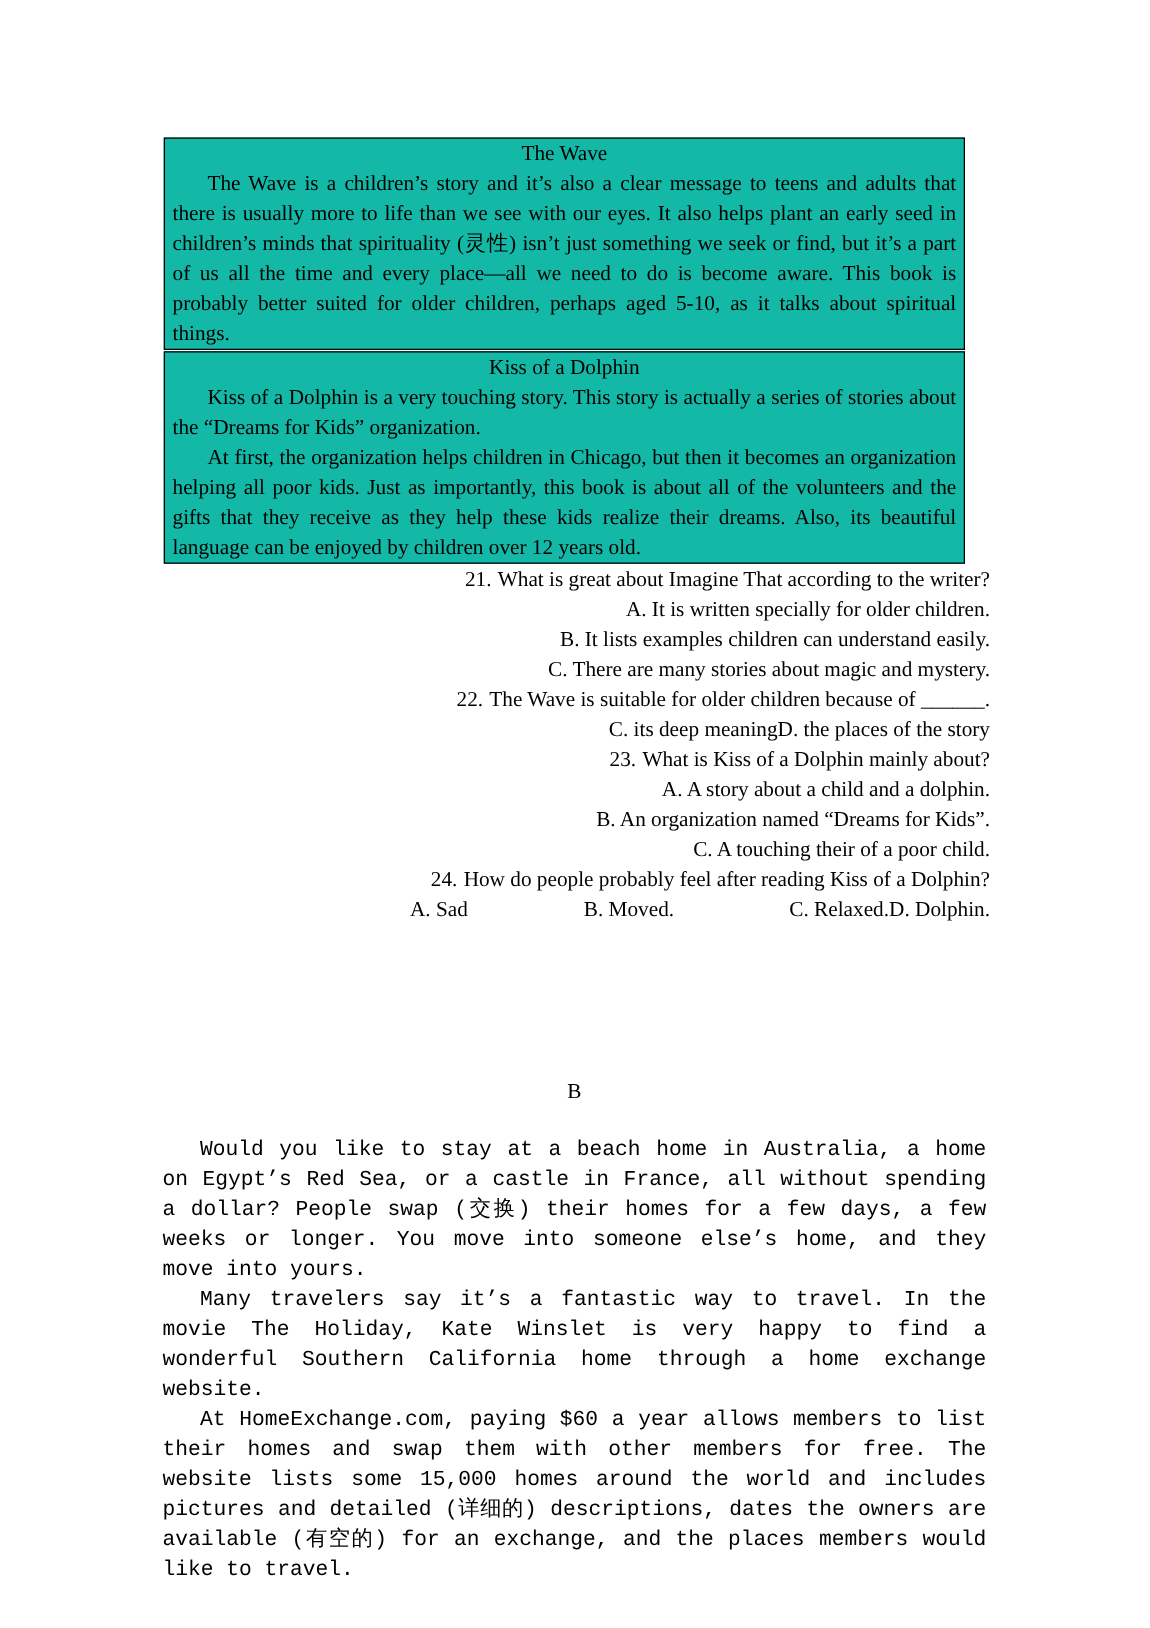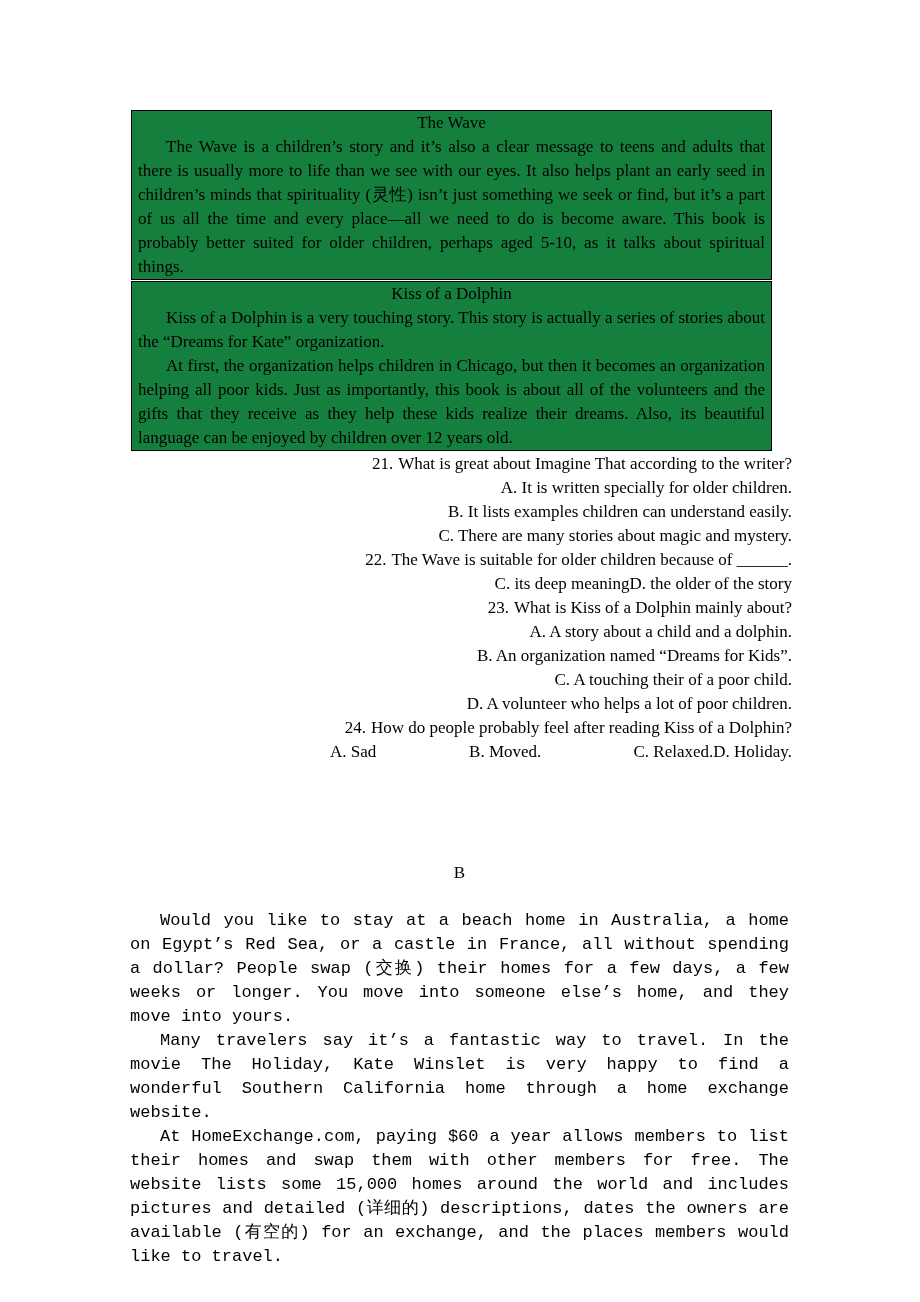--- a/index.html
+++ b/index.html
@@ -23,21 +23,21 @@
     position: absolute;
     left: 131px;
     top: 110px;
     width: 641px;
   }
   .box {
     box-sizing: border-box;
     width: 641px;
     border: 1px solid #000000;
     padding: 0 6px;
-    background: #15803d;
+    background: #14b8a6;
   }
   .box + .box {
     margin-top: 1px;
   }
   .box-title {
     text-align: center;
   }
   .box p {
     margin: 0;
     text-align: justify;
@@ -82,54 +82,53 @@
 
 <div class="page">
 
   <section class="boxes">
     <div class="box">
       <div class="box-title">The Wave</div>
       <p>The Wave is a children’s story and it’s also a clear message to teens and adults that there is usually more to life than we see with our eyes. It also helps plant an early seed in children’s minds that spirituality (灵性) isn’t just something we seek or find, but it’s a part of us all the time and every place—all we need to do is become aware. This book is probably better suited for older children, perhaps aged 5-10, as it talks about spiritual things.</p>
     </div>
     <div class="box">
       <div class="box-title">Kiss of a Dolphin</div>
-      <p>Kiss of a Dolphin is a very touching story. This story is actually a series of stories about the “Dreams for Kate” organization.</p>
+      <p>Kiss of a Dolphin is a very touching story. This story is actually a series of stories about the “Dreams for Kids” organization.</p>
       <p>At first, the organization helps children in Chicago, but then it becomes an organization helping all poor kids. Just as importantly, this book is about all of the volunteers and the gifts that they receive as they help these kids realize their dreams. Also, its beautiful language can be enjoyed by children over 12 years old.</p>
     </div>
   </section>
 
   <section class="questions">
 
     <div class="q-line">
       <span class="q-num">21.</span><span>What is great about Imagine That according to the writer?</span>
     </div>
     <div class="opt">A. It is written specially for older children.</div>
     <div class="opt">B. It lists examples children can understand easily.</div>
     <div class="opt">C. There are many stories about magic and mystery.</div>
 
     <div class="q-line">
       <span class="q-num">22.</span><span>The Wave is suitable for older children because of ______.</span>
     </div>
     <div class="opt-row">
-      <span class="col-2">C. its deep meaning</span><span>D. the older of the story</span>
+      <span class="col-2">C. its deep meaning</span><span>D. the places of the story</span>
     </div>
 
     <div class="q-line">
       <span class="q-num">23.</span><span>What is Kiss of a Dolphin mainly about?</span>
     </div>
     <div class="opt">A. A story about a child and a dolphin.</div>
     <div class="opt">B. An organization named “Dreams for Kids”.</div>
     <div class="opt">C. A touching their of a poor child.</div>
-    <div class="opt">D. A volunteer who helps a lot of poor children.</div>
 
     <div class="q-line">
       <span class="q-num">24.</span><span>How do people probably feel after reading Kiss of a Dolphin?</span>
     </div>
     <div class="opt-row">
-      <span class="c24-a">A. Sad</span><span class="c24-b">B. Moved.</span><span class="c24-c">C. Relaxed.</span><span>D. Holiday.</span>
+      <span class="c24-a">A. Sad</span><span class="c24-b">B. Moved.</span><span class="c24-c">C. Relaxed.</span><span>D. Dolphin.</span>
     </div>
 
   </section>
 
   <section class="part-b">
     <div class="part-b-heading">B</div>
     <p>Would you like to stay at a beach home in Australia, a home on Egypt’s Red Sea, or a castle in France, all without spending a dollar? People swap (交换) their homes for a few days, a few weeks or longer. You move into someone else’s home, and they move into yours.</p>
     <p>Many travelers say it’s a fantastic way to travel. In the movie The Holiday, Kate Winslet is very happy to find a wonderful Southern California home through a home exchange website.</p>
     <p>At HomeExchange.com, paying $60 a year allows members to list their homes and swap them with other members for free. The website lists some 15,000 homes around the world and includes pictures and detailed (详细的) descriptions, dates the owners are available (有空的) for an exchange, and the places members would like to travel.</p>
   </section>

